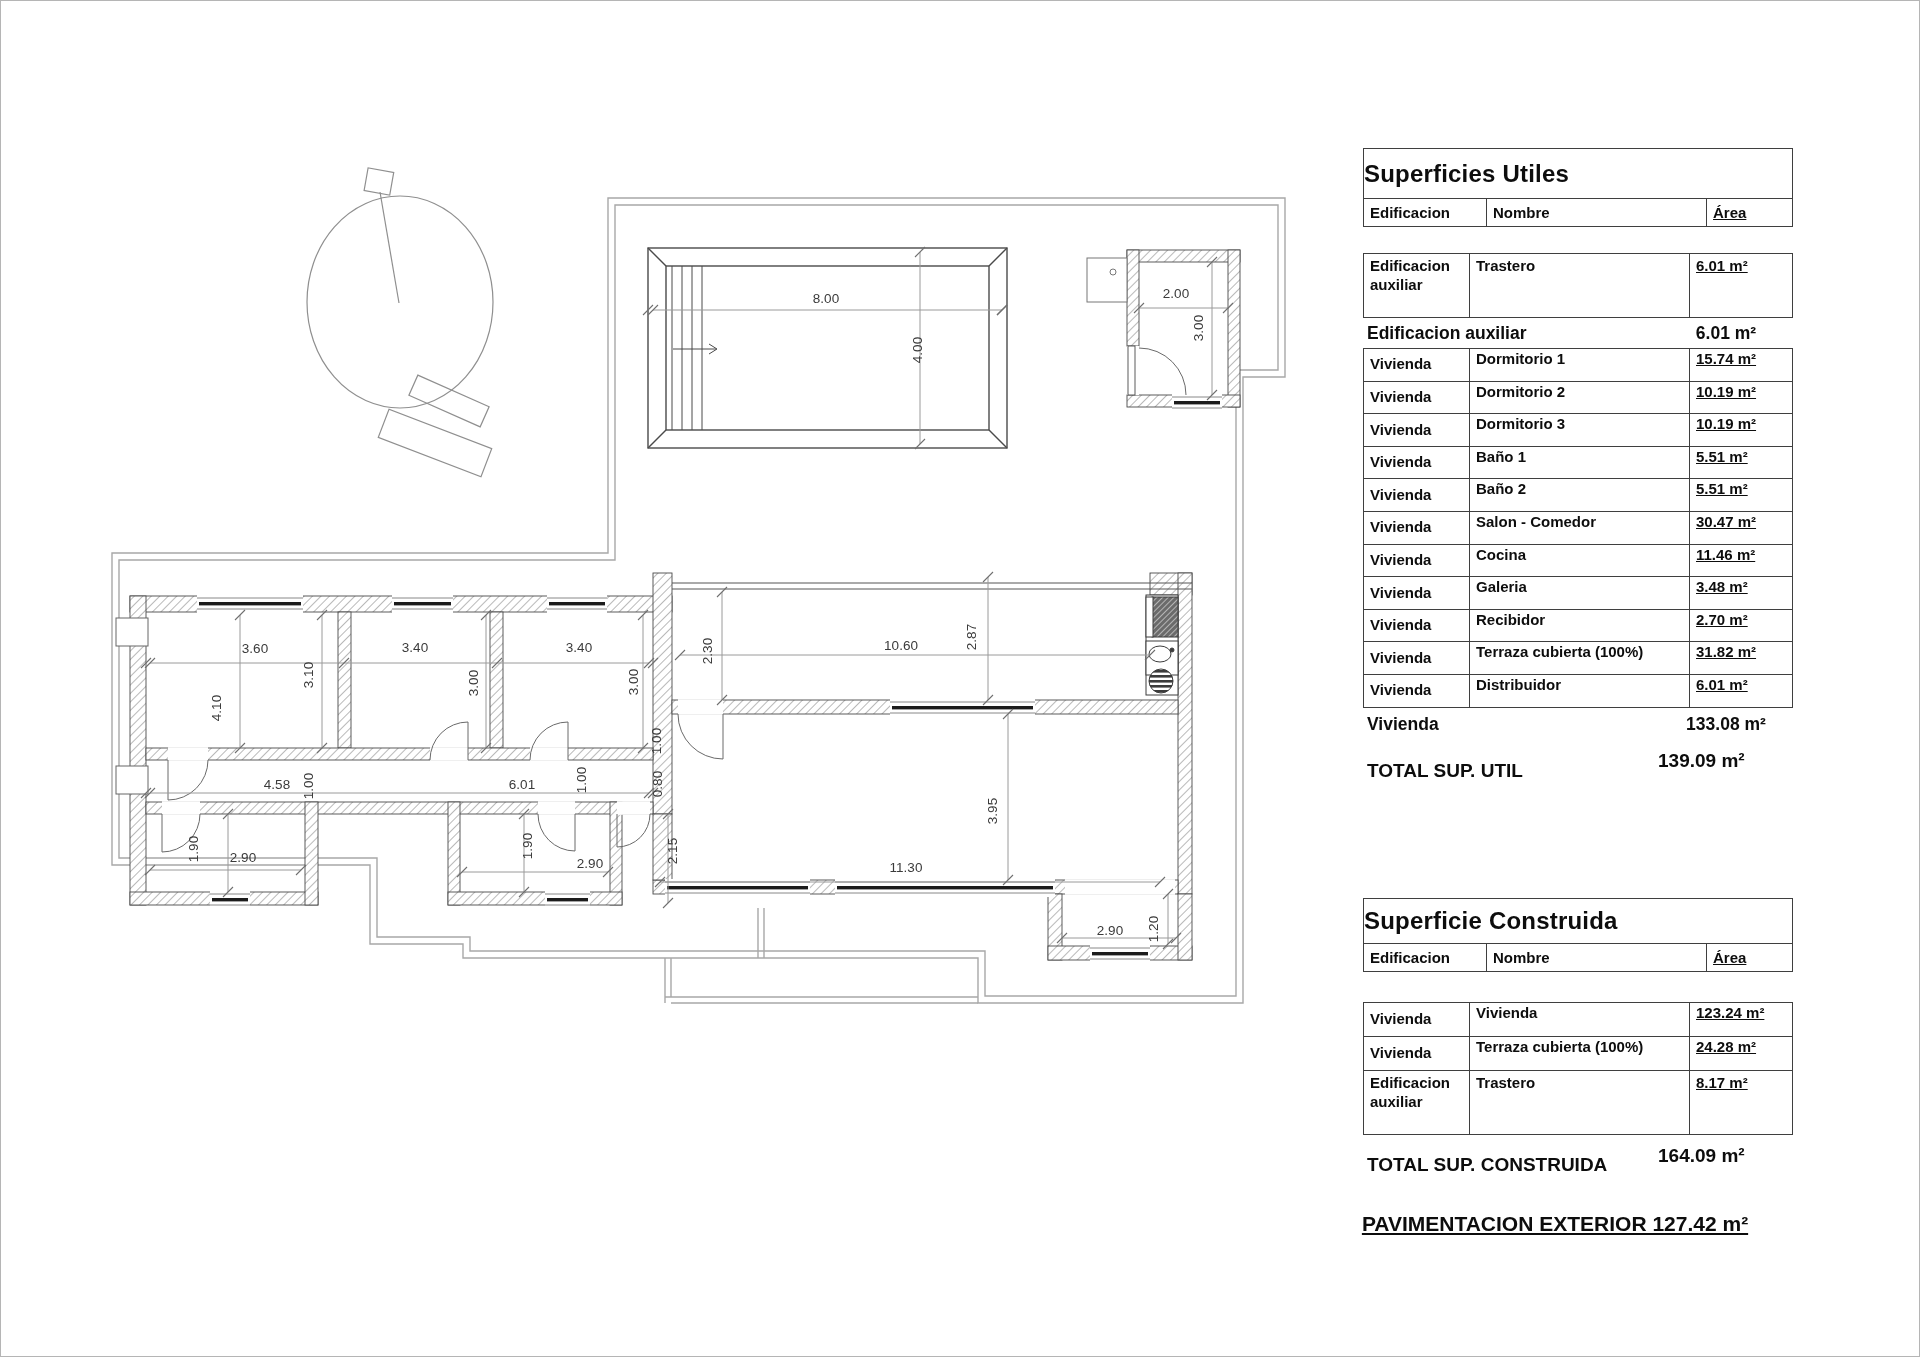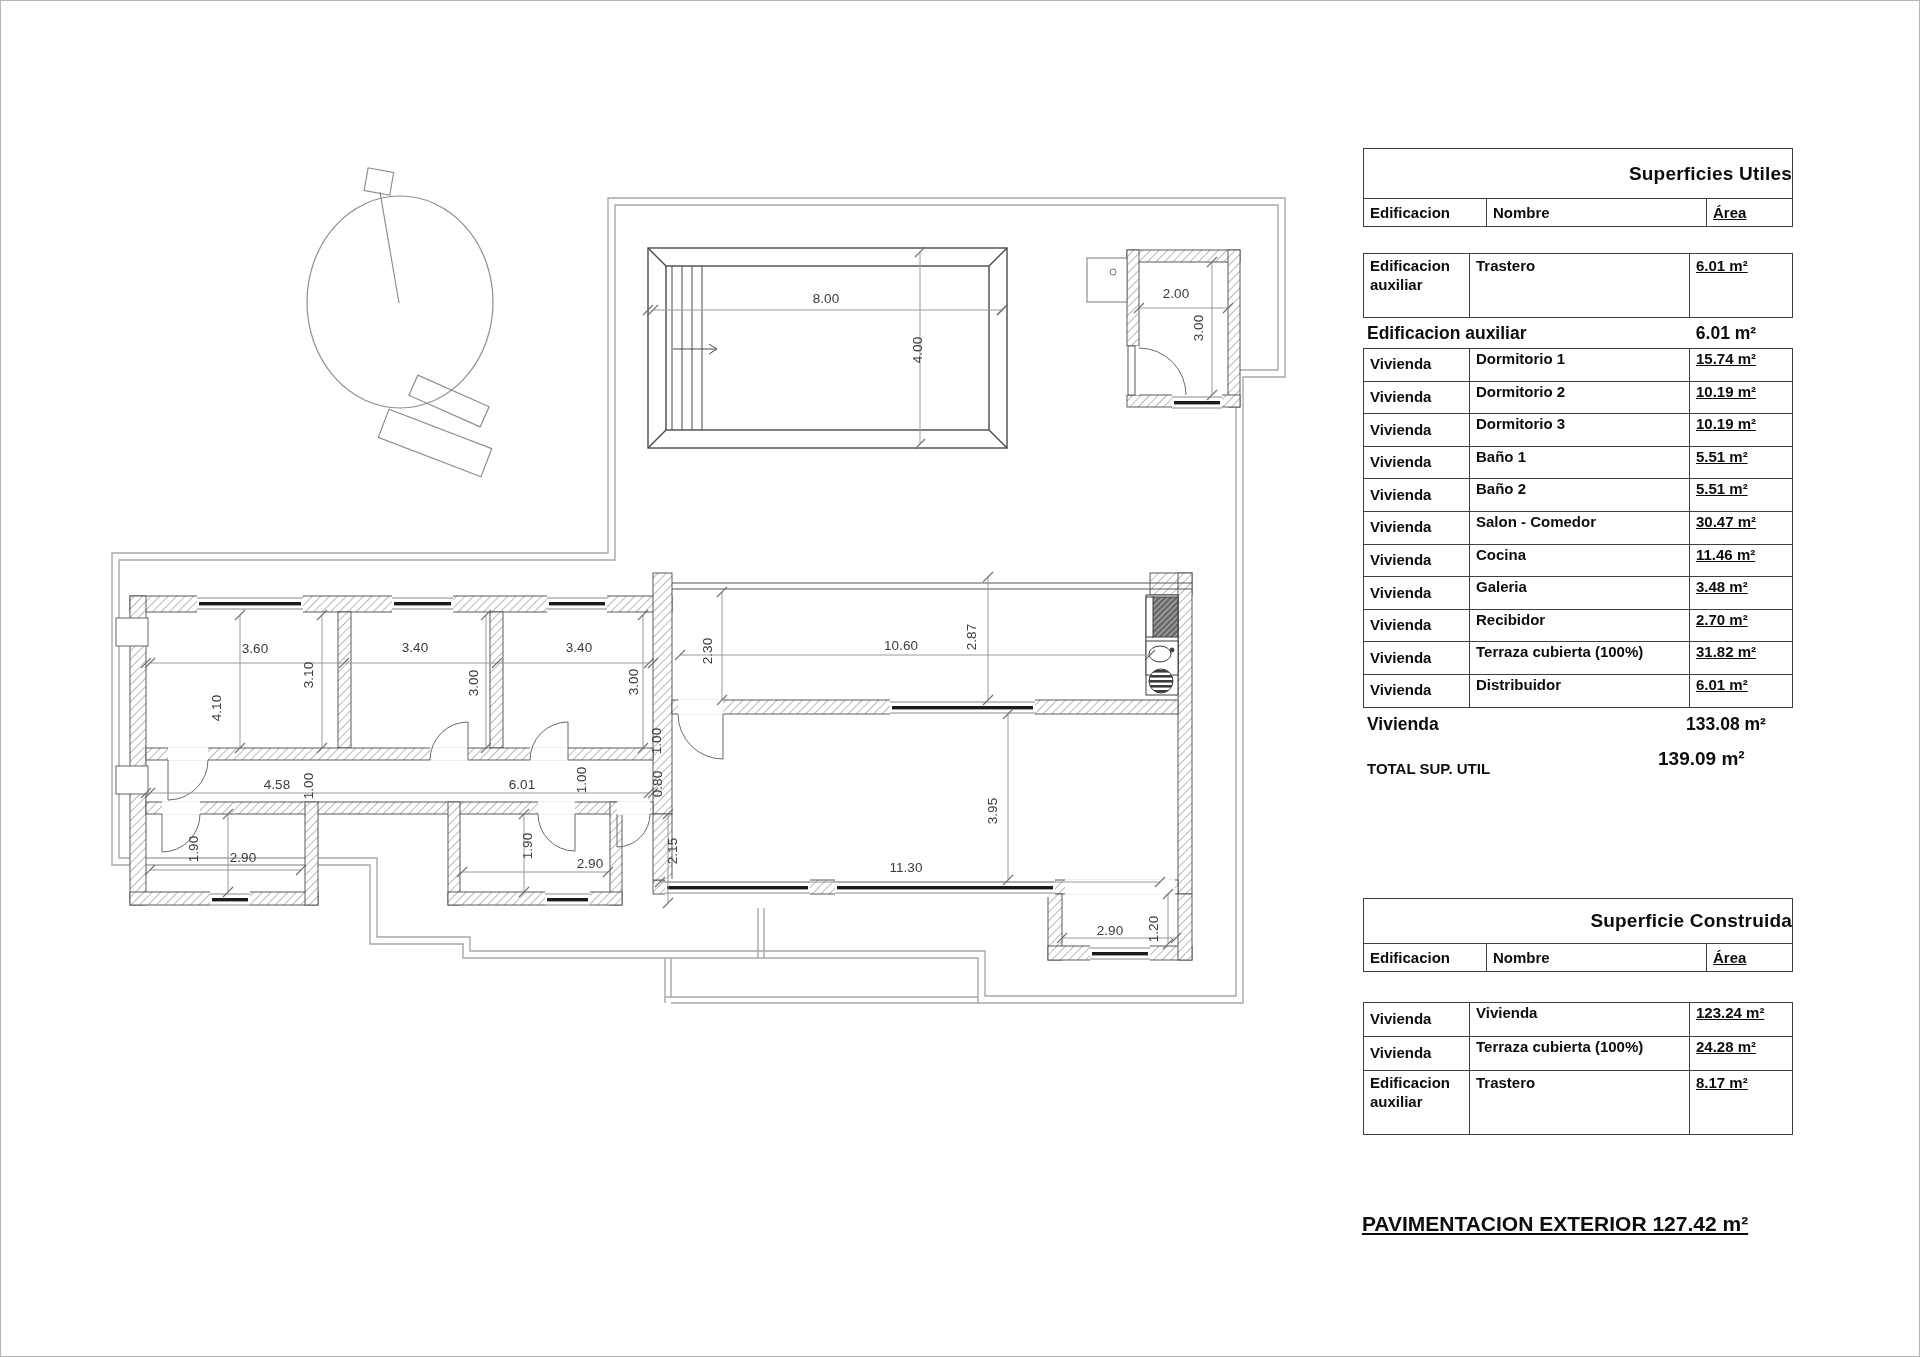--- a/index.html
+++ b/index.html
@@ -3,39 +3,39 @@
 <meta charset="utf-8">
 <style>
   html,body{margin:0;padding:0;background:#fff;}
   body{width:1920px;height:1357px;position:relative;overflow:hidden;
        font-family:"Liberation Sans",sans-serif;}
   .frame{position:absolute;left:0;top:0;width:1918px;height:1355px;border:1px solid #b5b5b5;}
   svg{position:absolute;left:0;top:0;}
   
   .tbl{position:absolute;width:430px;color:#0d0d0d;font-weight:bold;}
   .hd{border:1.6px solid #3f3f3f;background:#fff;}
-  .hd .title{height:49px;line-height:49px;text-align:right;font-size:19px;letter-spacing:.2px;}
+  .hd .title{height:49px;line-height:49px;text-align:left;font-size:24px;letter-spacing:.2px;}
   .cols{display:grid;grid-template-columns:105px 220px 101px;height:27px;border-top:1px solid #3f3f3f;}
   .cols .c{font-size:15px;line-height:26px;}
   .block{border:1.6px solid #3f3f3f;background:#fff;}
   .row{display:grid;grid-template-columns:105px 220px 101px;align-items:center;}
   .row + .row{border-top:1px solid #3f3f3f;}
   .c{padding:1px 6px;font-size:15px;line-height:1.25;}
   .c + .c{border-left:1px solid #3f3f3f;height:100%;box-sizing:border-box;}
   .cols .c + .c{border-left:1px solid #3f3f3f;margin-left:17px;}
   .c2{text-decoration:underline;}
   #t1 .block1 .row{height:63px;align-items:start;}
   #t1 .block1 .c{padding-top:3px;}
   #t1 .block2 .row{height:31.6px;}
   .sum{display:grid;grid-template-columns:300px 126px;align-items:center;}
   .sum .l{padding-left:4px;font-size:17.5px;}
   .sum .v{text-align:center;font-size:17.5px;}
   .sum1{height:30px;} .sum2{height:33px;}
   .tot{display:grid;grid-template-columns:295px 131px;align-items:center;height:36px;}
-  .tot .l{padding-left:4px;font-size:15px;margin-top:19px;}
+  .tot .l{padding-left:4px;font-size:19px;margin-top:19px;}
   .tot .v{text-align:left;font-size:19px;}
   #t2 .row{height:33px;}
   #t2 .row:last-child{height:63px;align-items:start;}
   #t2 .row:last-child .c{padding-top:3px;}
   .foot{position:absolute;left:1340px;top:1212px;width:430px;text-align:center;
         font-size:21px;font-weight:bold;color:#0d0d0d;text-decoration:underline;}
 </style>
 </head>
 <body>
 
@@ -429,15 +429,19 @@
         <div class="c c0">Vivienda</div>
         <div class="c c1">Terraza cubierta (100%)</div>
         <div class="c c2">24.28 m²</div>
       </div>
       <div class="row">
         <div class="c c0">Edificacion auxiliar</div>
         <div class="c c1">Trastero</div>
         <div class="c c2">8.17 m²</div>
       </div>
     </div>
+  <div class="tot">
+    <div class="l">TOTAL SUP. CONSTRUIDA</div>
+    <div class="v">164.09 m²</div>
+  </div>
 </div>
 
 <div class="foot">PAVIMENTACION EXTERIOR 127.42 m²</div>
 
 </body></html>

